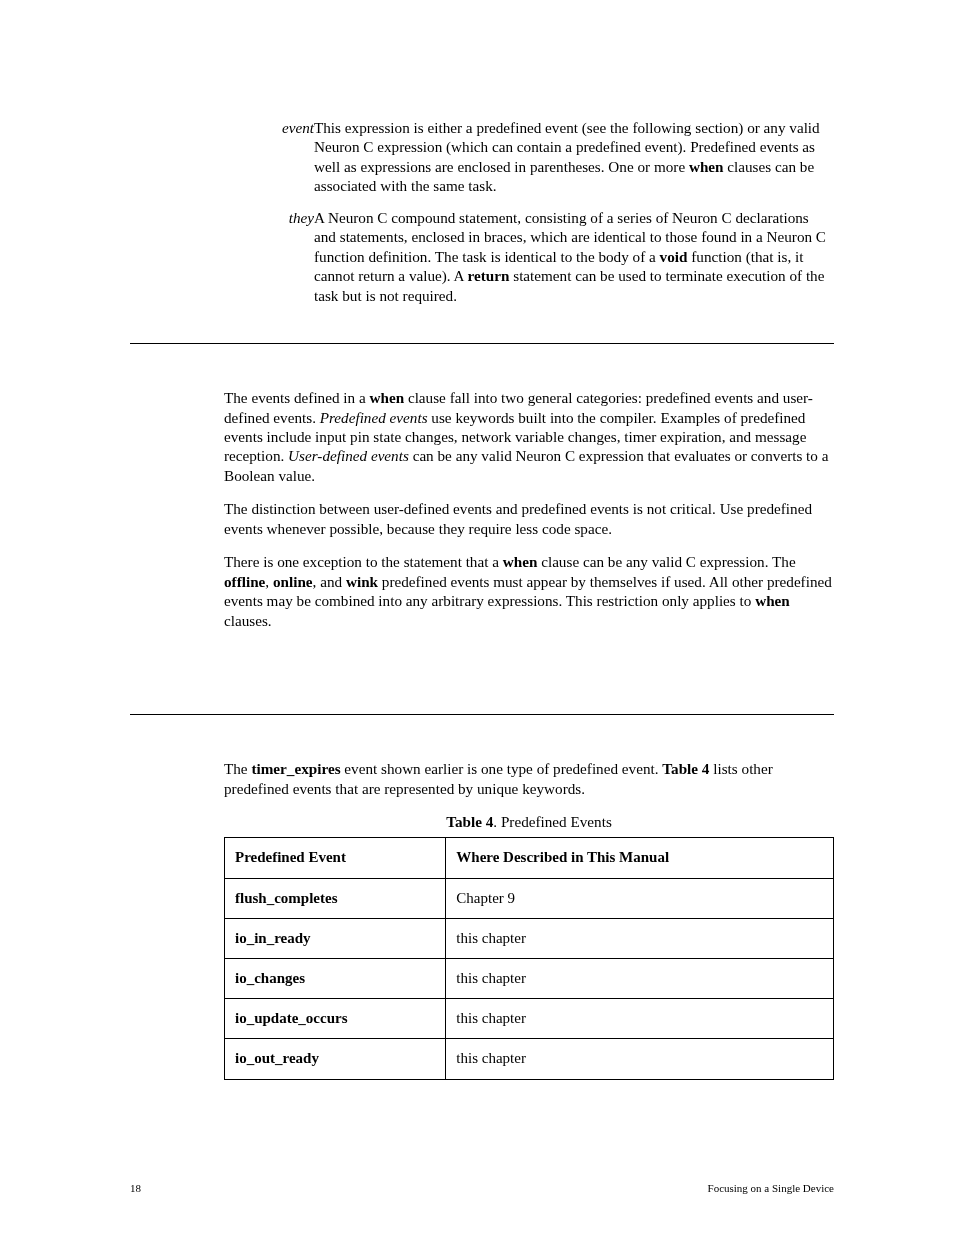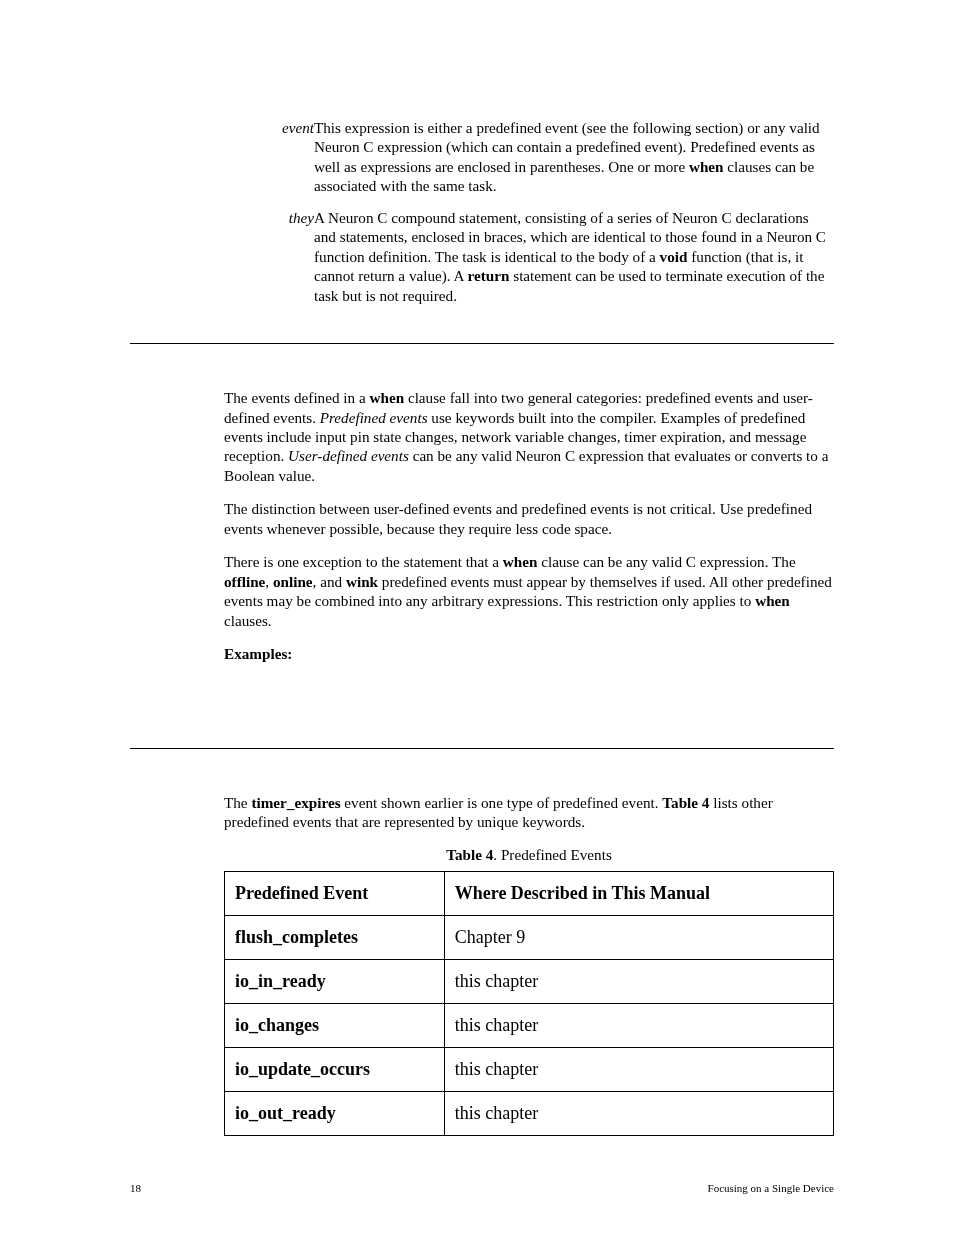--- a/index.html
+++ b/index.html
@@ -54,21 +54,21 @@
   table.pet {
     border-collapse: collapse;
     width: 100%;
     border: 1.2px solid #000;
   }
   table.pet th, table.pet td {
     border: 1.2px solid #000;
     padding: 10px 10px;
     text-align: left;
     vertical-align: middle;
-    font-size: 18px;
+    font-size: 15px;
   }
   table.pet th {
     font-weight: bold;
   }
   .footer {
     position: absolute;
     left: 130px;
     right: 120px;
     bottom: 40px;
     display: flex;
@@ -101,21 +101,20 @@
   <div class="after-hr-gap"></div>
 
   <div class="content">
     <p class="para">
       <span>The events defined in a </span><span class="bold">when</span><span> clause fall into two general categories:  predefined events and user-defined events.  </span><span class="ital">Predefined events</span><span> use keywords built into the compiler.  Examples of predefined events include input pin state changes, network variable changes, timer expiration, and message reception.  </span><span class="ital">User-defined events</span><span> can be any valid Neuron C expression that evaluates or converts to a Boolean value.</span>
     </p>
     <p class="para">The distinction between user-defined events and predefined events is not critical.  Use predefined events whenever possible, because they require less code space.</p>
     <p class="para">
       <span>There is one exception to the statement that a </span><span class="bold">when</span><span> clause can be any valid C expression.  The </span><span class="bold">offline</span><span>, </span><span class="bold">online</span><span>, and </span><span class="bold">wink</span><span> predefined events must appear by themselves if used.  All other predefined events may be combined into any arbitrary expressions.  This restriction only applies to </span><span class="bold">when</span><span> clauses.</span>
     </p>
-    <p class="para bold">Examples:</p>
   </div>
 
   <div class="examples-gap"></div>
   <hr class="sep">
   <div class="after-hr-gap"></div>
 
   <div class="content">
     <p class="para">
       <span>The </span><span class="bold">timer_expires</span><span> event shown earlier is one type of predefined event.  </span><span class="bold">Table 4</span><span> lists other predefined events that are represented by unique keywords.</span>
     </p>

